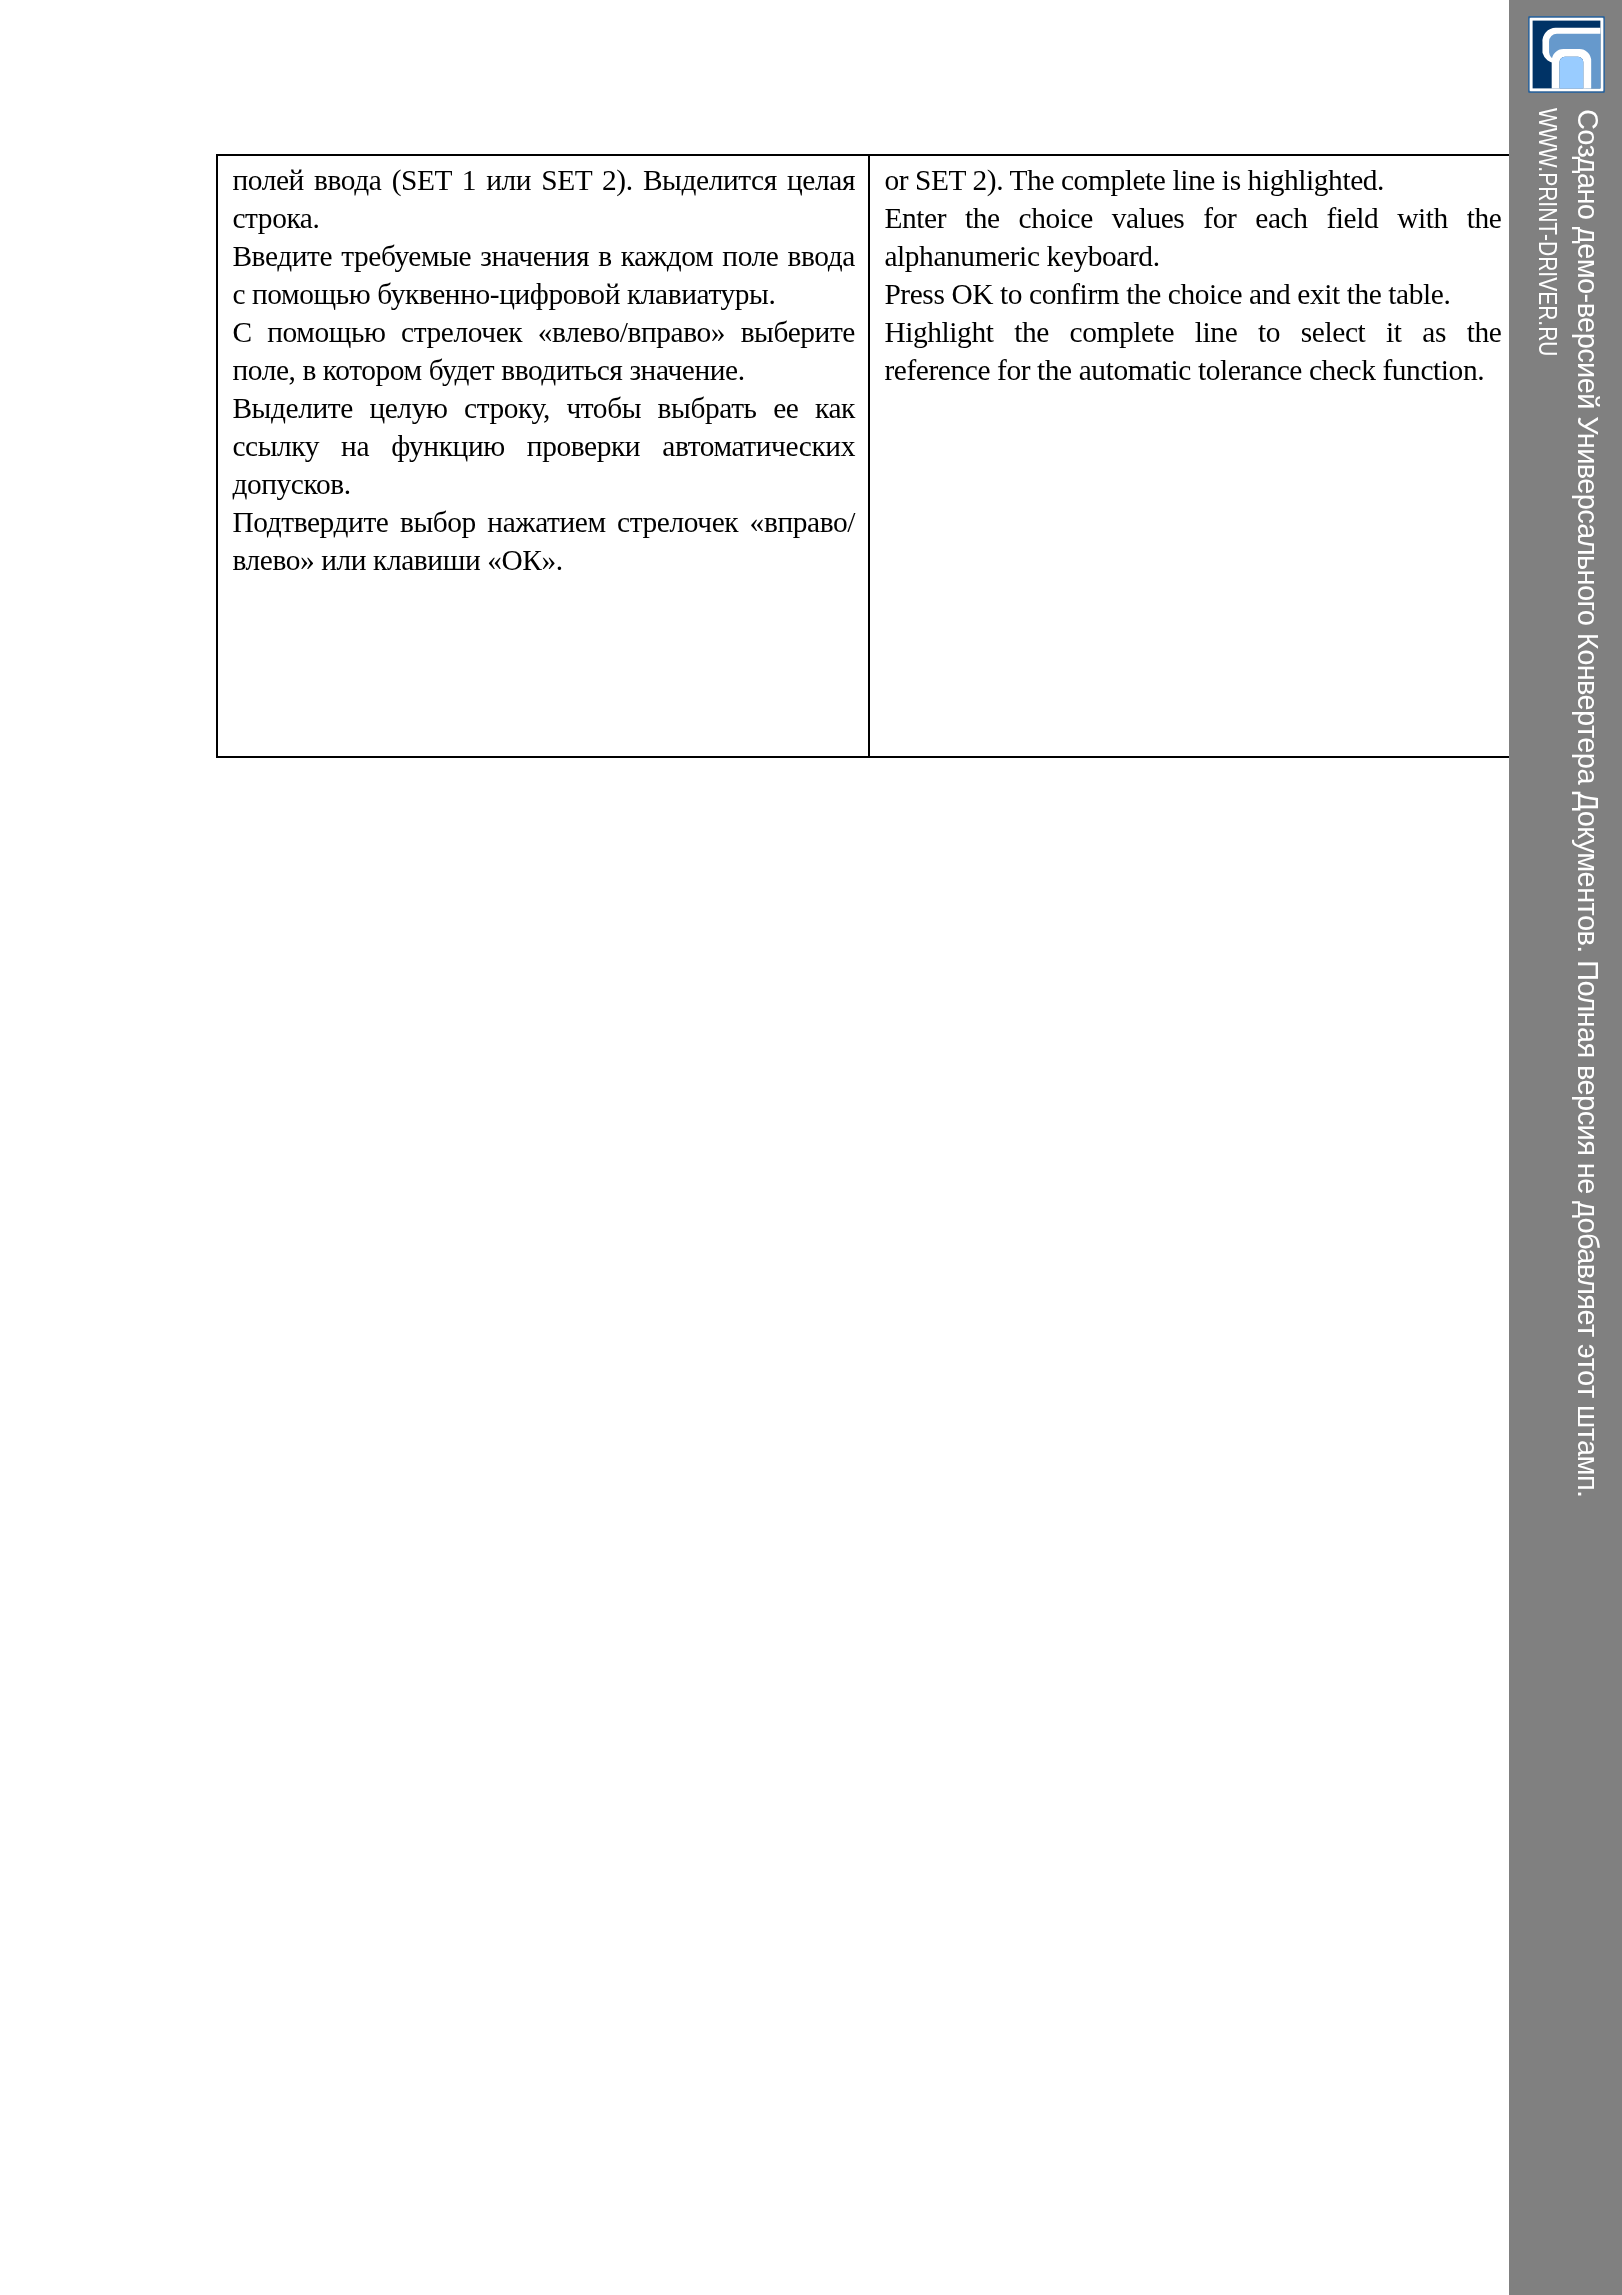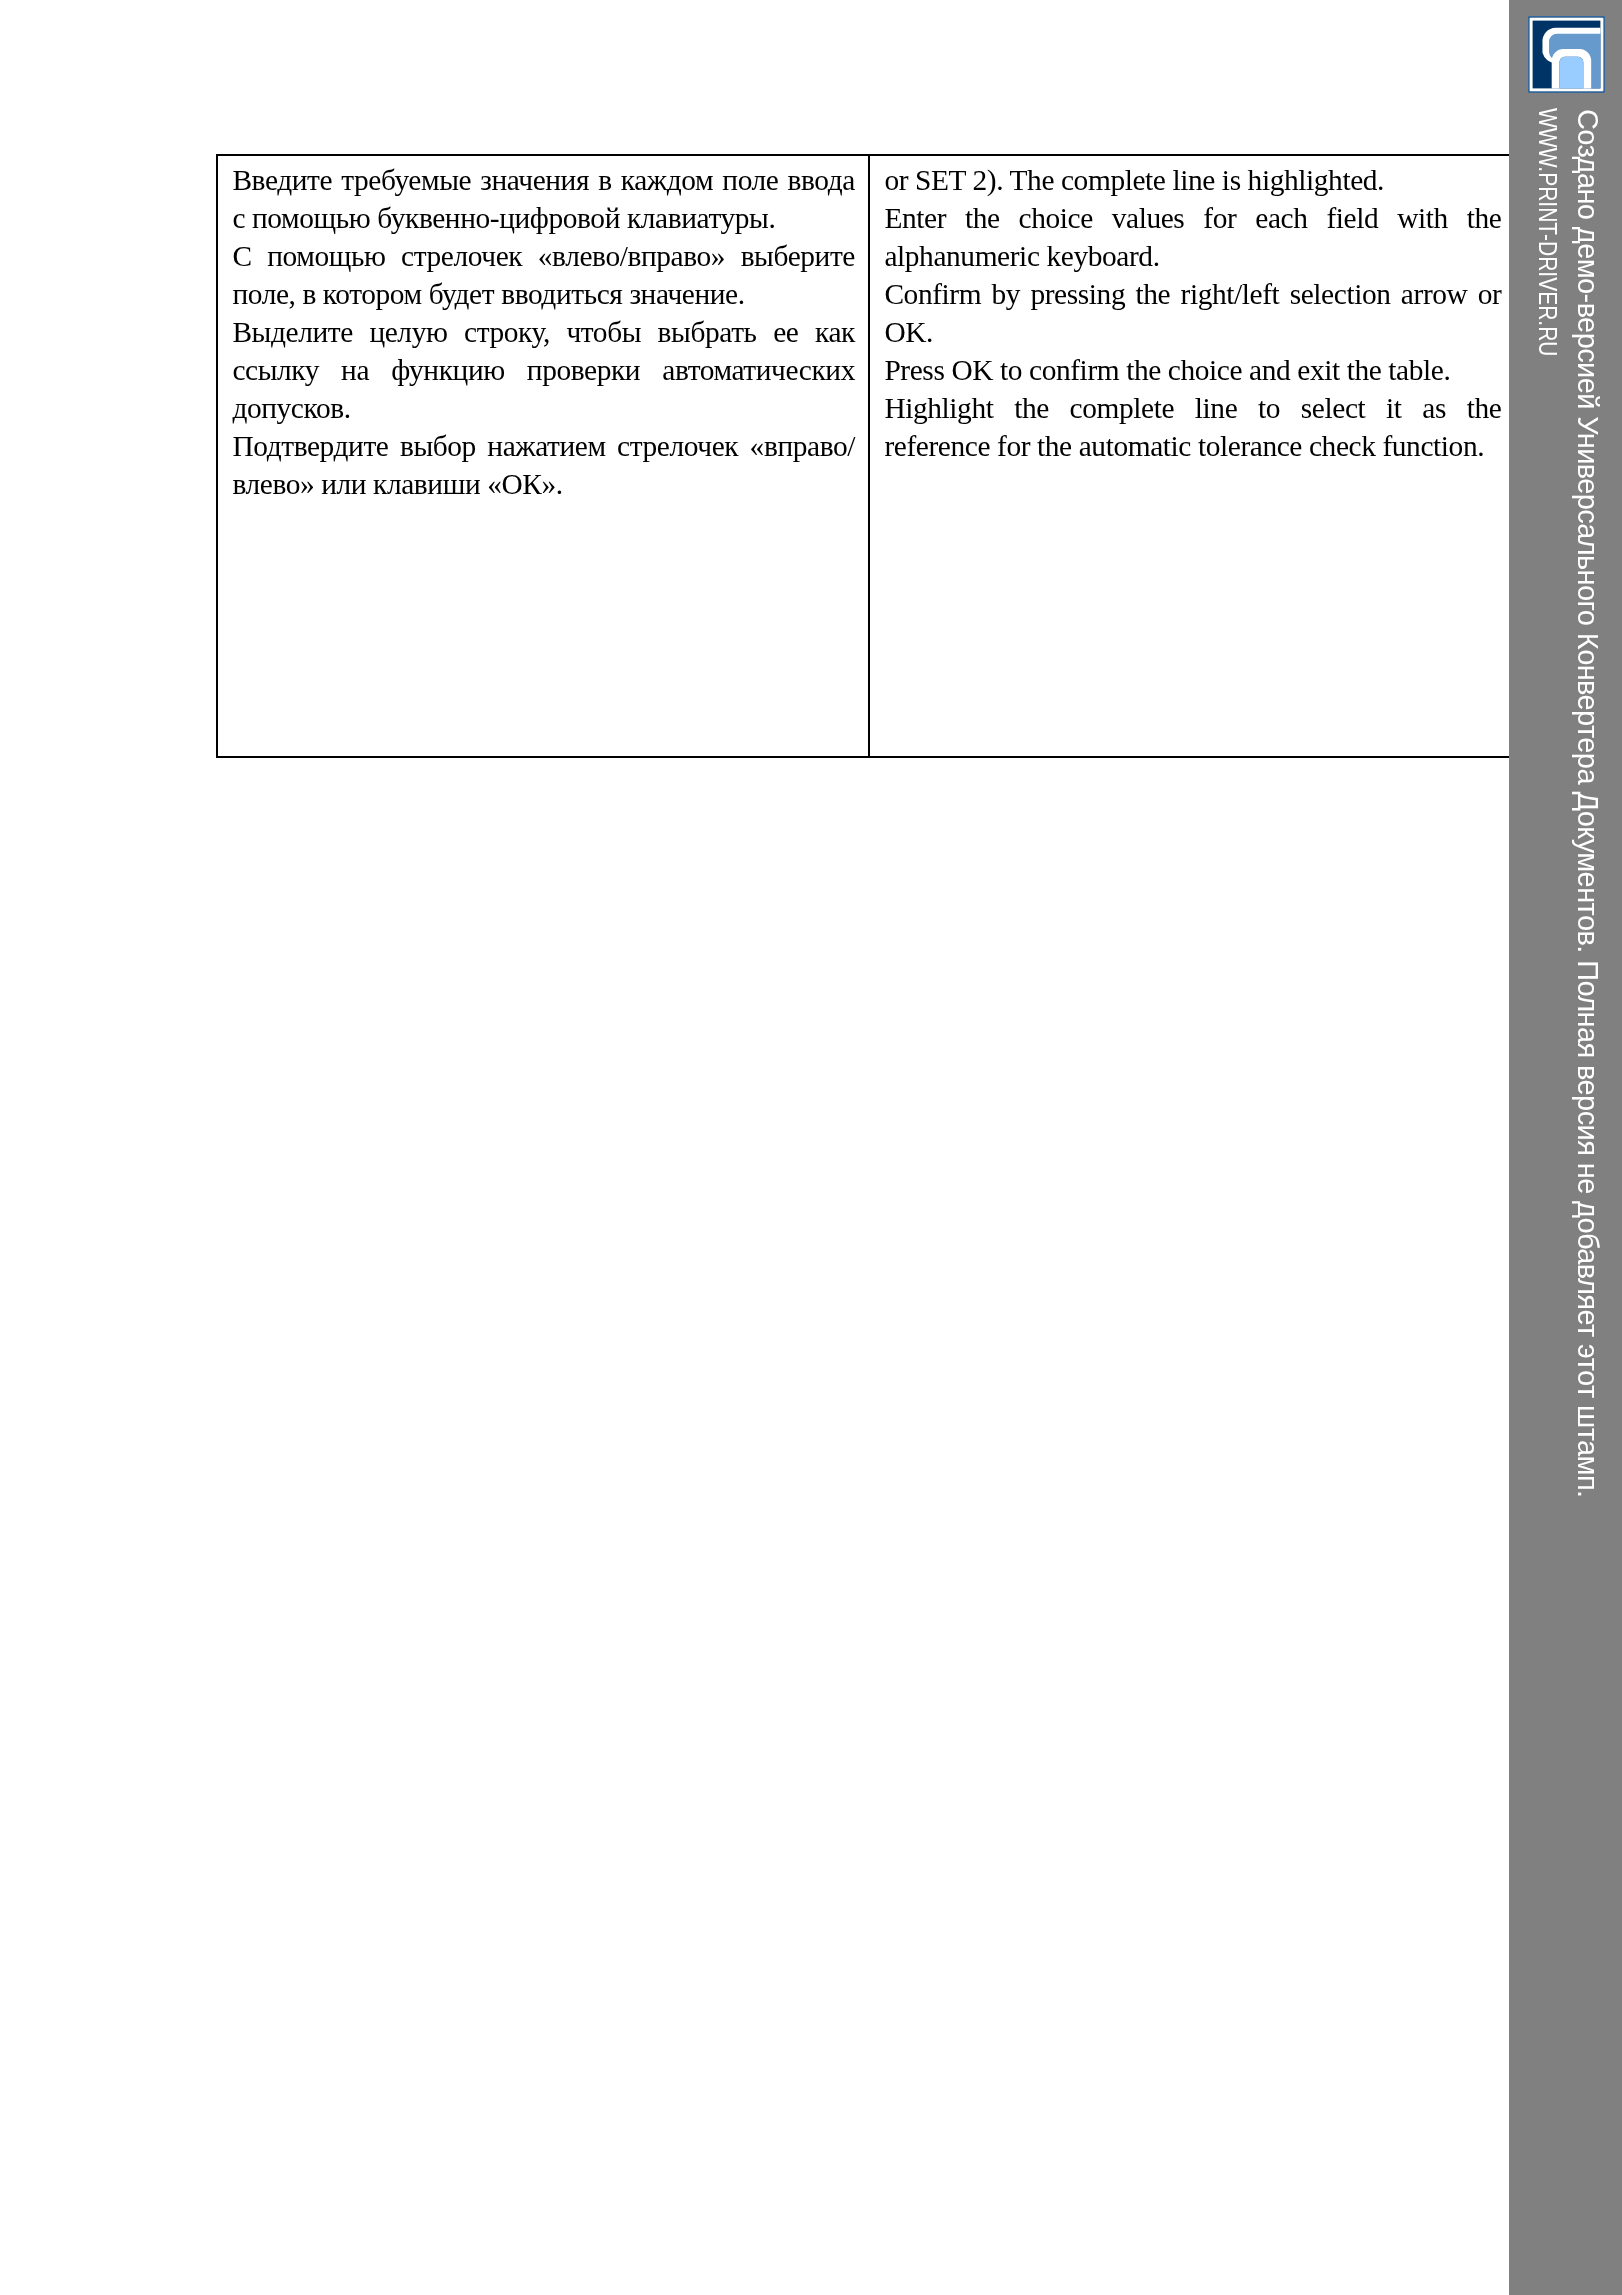--- a/index.html
+++ b/index.html
@@ -48,30 +48,30 @@
     left:51px; top:108px;
     font-size:25px; line-height:25px;
     transform: rotate(90deg) scaleX(0.84);
   }
 </style>
 </head>
 <body>
 
 <div class="doc-table">
   <div class="col col-ru">
+    <p class="para">полей ввода (SET 1 или SET 2). Выделится целая строка.</p>
     <p class="para">Введите требуемые значения в каждом поле ввода с помощью буквенно-цифровой клавиатуры.</p>
     <p class="para">С помощью стрелочек «влево/вправо» выберите поле, в котором будет вводиться значение.</p>
     <p class="para">Выделите целую строку, чтобы выбрать ее как ссылку на функцию проверки автоматических допусков.</p>
     <p class="para">Подтвердите выбор нажатием стрелочек «вправо/влево» или клавиши «ОК».</p>
   </div>
   <div class="col col-en">
     <div class="inner">
       <p class="para">or SET 2). The complete line is highlighted.</p>
       <p class="para">Enter the choice values for each field with the alphanumeric keyboard.</p>
-      <p class="para">Confirm by pressing the right/left selection arrow or OK.</p>
       <p class="para">Press OK to confirm the choice and exit the table.</p>
       <p class="para">Highlight the complete line to select it as the reference for the automatic tolerance check function.</p>
     </div>
   </div>
 </div>
 
 <div class="sidebar">
   <div class="logo">
     <svg width="77" height="77" viewBox="0 0 117 117">
       <rect x="1" y="1" width="115" height="115" rx="3" fill="#ffffff" stroke="#336699" stroke-width="3"></rect>

